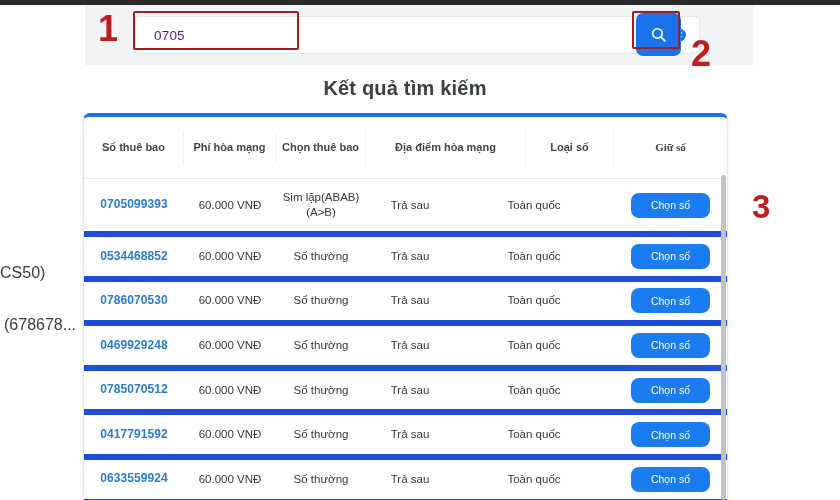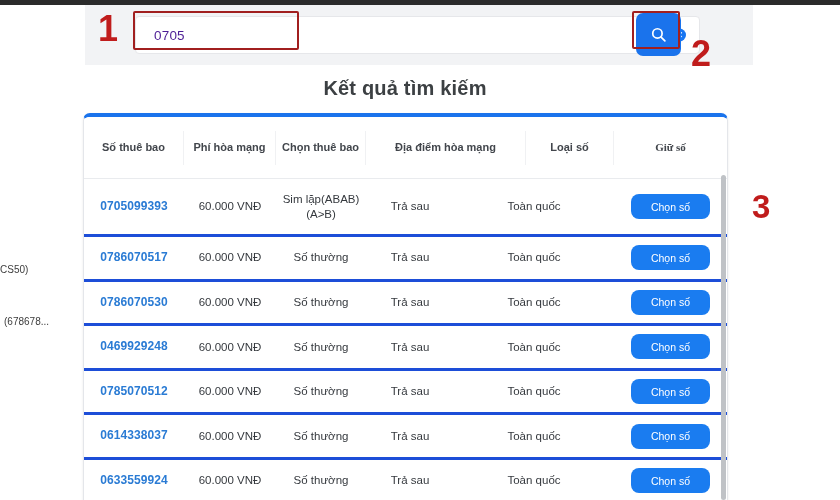--- a/index.html
+++ b/index.html
@@ -100,21 +100,21 @@
     font-family: "Liberation Sans", sans-serif;
     line-height: 1;
   }
   .anno-num.n1 { left: 98px;  top: 11px;  font-size: 36px; }
   .anno-num.n2 { left: 691px; top: 36px;  font-size: 36px; }
   .anno-num.n3 { left: 752px; top: 190px; font-size: 33px; }
 
   
   .edge-frag {
     position: absolute;
-    font-size: 10px;
+    font-size: 16px;
     color: #3c3c3c;
     white-space: nowrap;
     font-family: "Liberation Sans", sans-serif;
   }
   .edge-frag.f1 { left: 0px; top: 264px; }
   .edge-frag.f2 { left: 4px; top: 288px; margin-top: 28px; }
 
   
   .page-title {
     position: absolute;
@@ -138,21 +138,21 @@
     border-radius: 7px 7px 0 0;
     overflow: hidden;
     box-shadow: 0 1px 3px rgba(0,0,0,.08);
   }
 
   .tbl { width: 645px; }
 
   .tbl-row {
     display: flex;
     align-items: center;
-    border-bottom: 3px solid #1d4ed8;
+    border-bottom: 6px solid #1d4ed8;
     width: 645px;
   }
 
   .tbl-head {
     height: 62px;
     background: #ffffff;
     border-bottom: 1px solid #e9ebee;
   }
   .tbl-head .cell {
     font-size: 11px;
@@ -278,21 +278,21 @@
             <div class="cell c-fee">60.000 VNĐ</div>
             <div class="cell c-type">Sim lặp(ABAB) (A&gt;B)</div>
             <div class="cell c-kind">Trả sau</div>
             <div class="cell c-place">Toàn quốc</div>
             <div class="cell c-hold">
               <button class="choose-btn">Chọn số</button>
             </div>
           </div>
           <div class="tbl-row tbl-body-row">
             <div class="cell c-num">
-              <span class="phone-link">0786070517</span>
+              <span class="phone-link">0534468852</span>
             </div>
             <div class="cell c-fee">60.000 VNĐ</div>
             <div class="cell c-type">Số thường</div>
             <div class="cell c-kind">Trả sau</div>
             <div class="cell c-place">Toàn quốc</div>
             <div class="cell c-hold">
               <button class="choose-btn">Chọn số</button>
             </div>
           </div>
           <div class="tbl-row tbl-body-row">
@@ -326,21 +326,21 @@
             <div class="cell c-fee">60.000 VNĐ</div>
             <div class="cell c-type">Số thường</div>
             <div class="cell c-kind">Trả sau</div>
             <div class="cell c-place">Toàn quốc</div>
             <div class="cell c-hold">
               <button class="choose-btn">Chọn số</button>
             </div>
           </div>
           <div class="tbl-row tbl-body-row">
             <div class="cell c-num">
-              <span class="phone-link">0614338037</span>
+              <span class="phone-link">0417791592</span>
             </div>
             <div class="cell c-fee">60.000 VNĐ</div>
             <div class="cell c-type">Số thường</div>
             <div class="cell c-kind">Trả sau</div>
             <div class="cell c-place">Toàn quốc</div>
             <div class="cell c-hold">
               <button class="choose-btn">Chọn số</button>
             </div>
           </div>
           <div class="tbl-row tbl-body-row">

